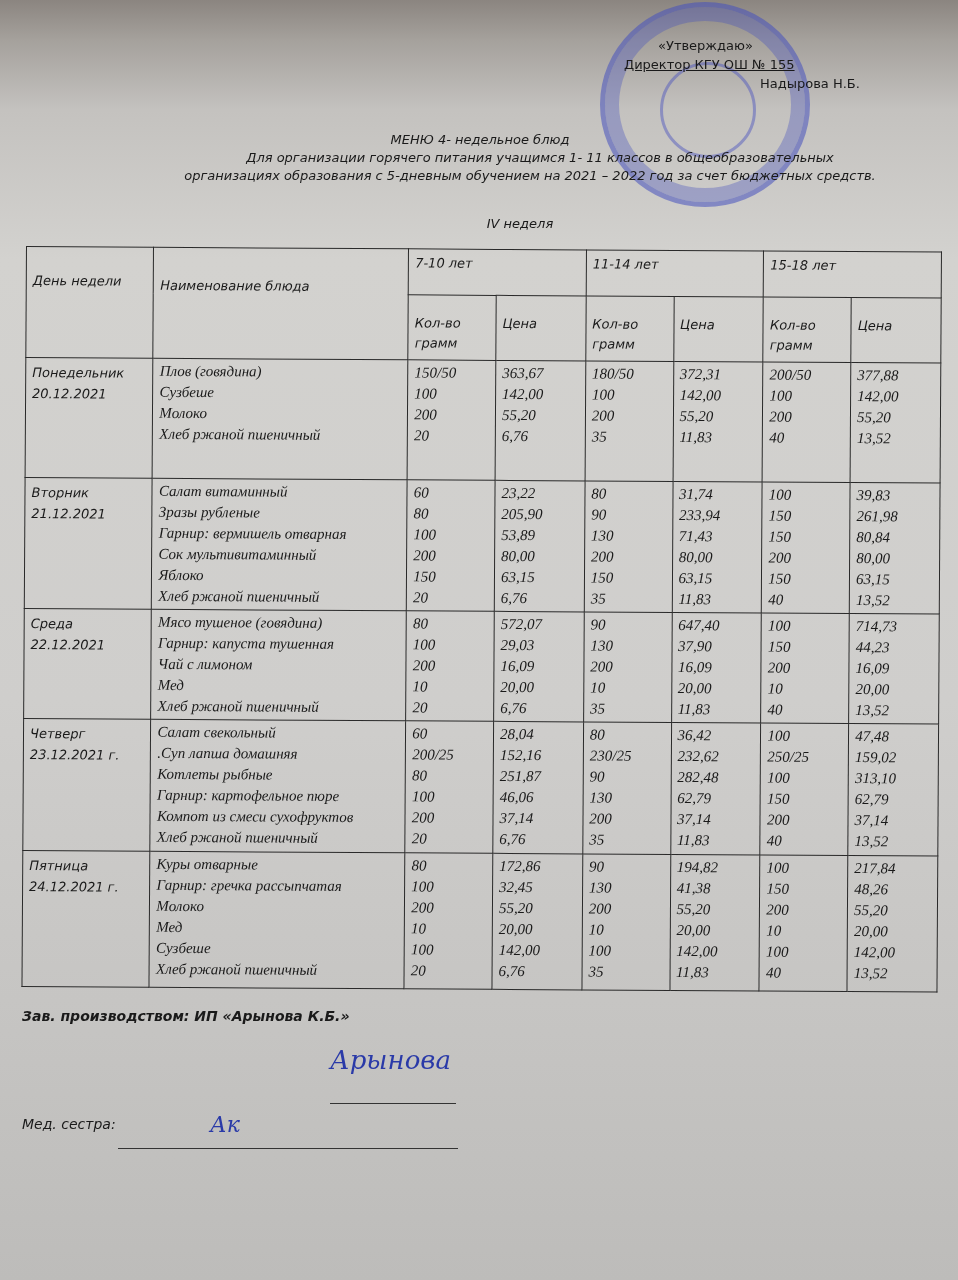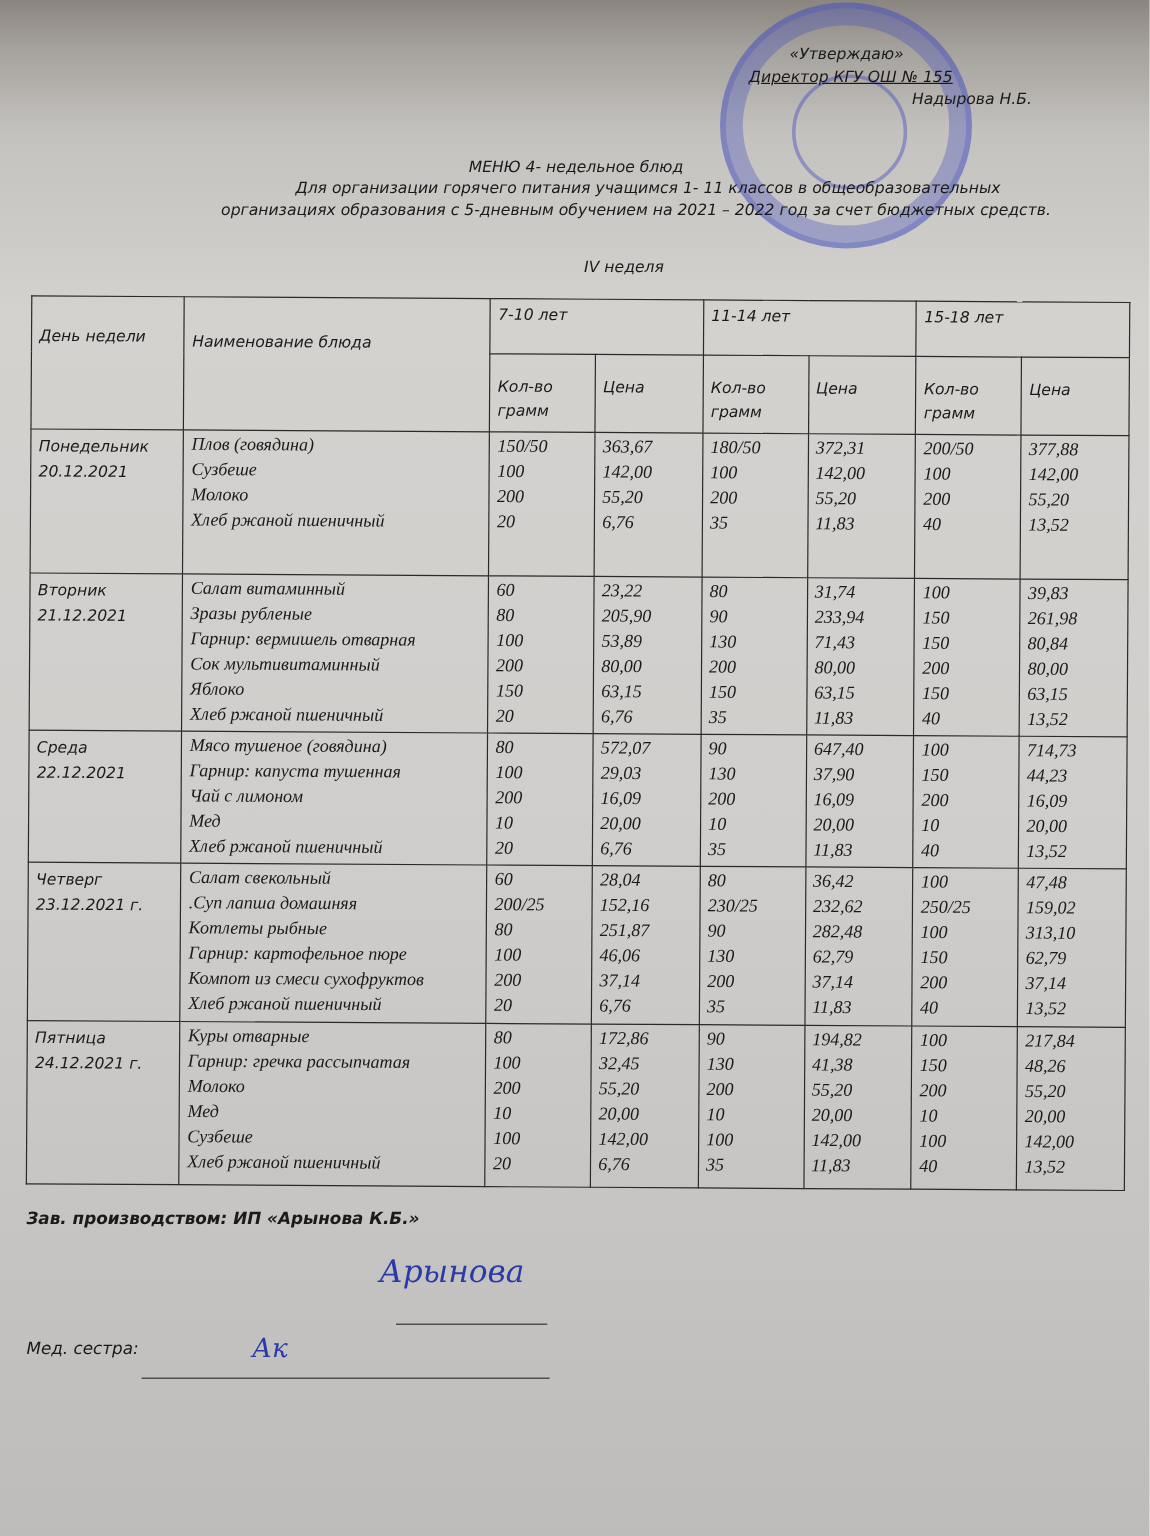--- a/index.html
+++ b/index.html
@@ -15,21 +15,21 @@
     border-radius: 50%;
     border: 5px solid rgba(70,80,190,0.55);
     box-shadow: inset 0 0 0 10px rgba(255,255,255,0), inset 0 0 0 14px rgba(70,80,190,0.35);
   }
   .stamp::after {
     content: ""; position: absolute; left: 55px; top: 55px; width: 90px; height: 90px;
     border-radius: 50%; border: 3px solid rgba(70,80,190,0.45);
   }
   .approve {
     position: absolute; left: 610px; top: 36px; width: 280px;
-    font-style: italic; font-size: 13px; line-height: 19px;
+    font-size: 13px; line-height: 19px;
   }
   .approve .l1 { padding-left: 48px; }
   .approve .l2 { padding-left: 14px; text-decoration: underline; }
   .approve .l3 { padding-left: 150px; }
   .approve .l4 { padding-left: 175px; }
 
   .title {
     position: absolute; left: 100px; width: 820px; text-align: center;
     font-style: italic; font-size: 13px;
   }
@@ -55,21 +55,21 @@
   td.col { font-family: "Liberation Serif", serif; font-style: italic; font-size: 15px; line-height: 21px; }
   .line { display: block; white-space: nowrap; }
   td.q { width: 84px; margin-left: 37px; }
   td.p { width: 86px; margin-top: 39px; }
 
   .footer { position:absolute; left: 22px; font-style: italic; font-size: 14px; }
   .f1 { top: 1008px; font-weight: bold; }
   .f2 { top: 1116px; }
   .uline1 { position:absolute; left: 330px; top: 1103px; width: 126px; height: 1px; background:#333; }
   .uline2 { position:absolute; left: 118px; top: 1148px; width: 340px; height: 1px; background:#333; }
-  .sig1 { position:absolute; left: 316px; top: 1045px; font-size: 26px; color:#2a3aa8; font-style: italic; font-family: "DejaVu Serif", serif; }
+  .sig1 { position:absolute; left: 330px; top: 1045px; font-size: 26px; color:#2a3aa8; font-style: italic; font-family: "DejaVu Serif", serif; }
   .sig2 { position:absolute; left: 210px; top: 1112px; font-size: 22px; color:#2a3aa8; font-style: italic; font-family: "DejaVu Serif", serif; text-align: center; }
 </style>
 </head>
 <body>
 
 <div class="stamp"></div>
 <div class="approve">
   <div class="l1">«Утверждаю»</div>
   <div class="l2">Директор КГУ ОШ № 155</div>
   <div class="l3">Надырова Н.Б.</div>

